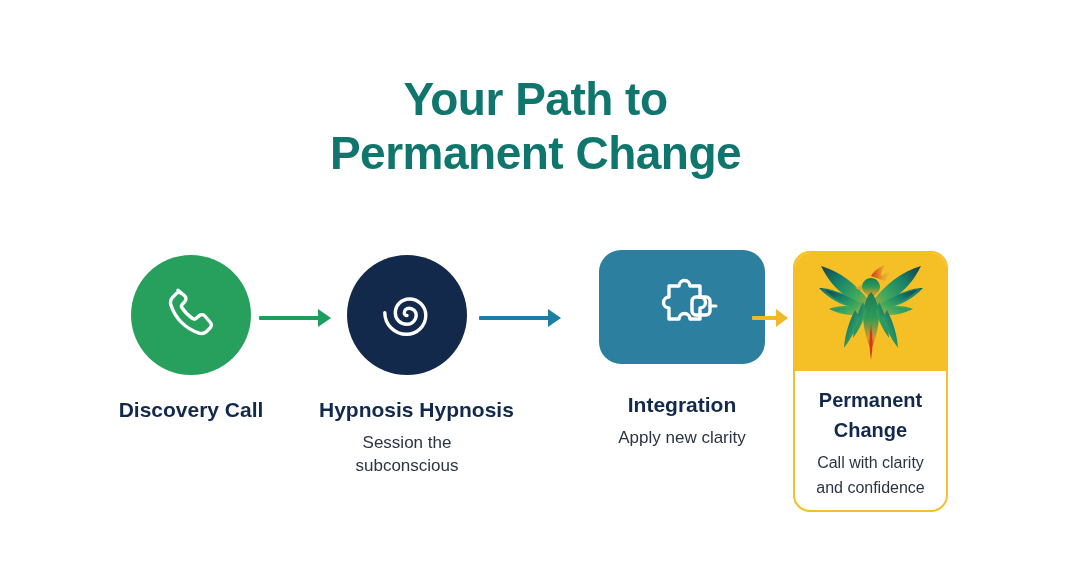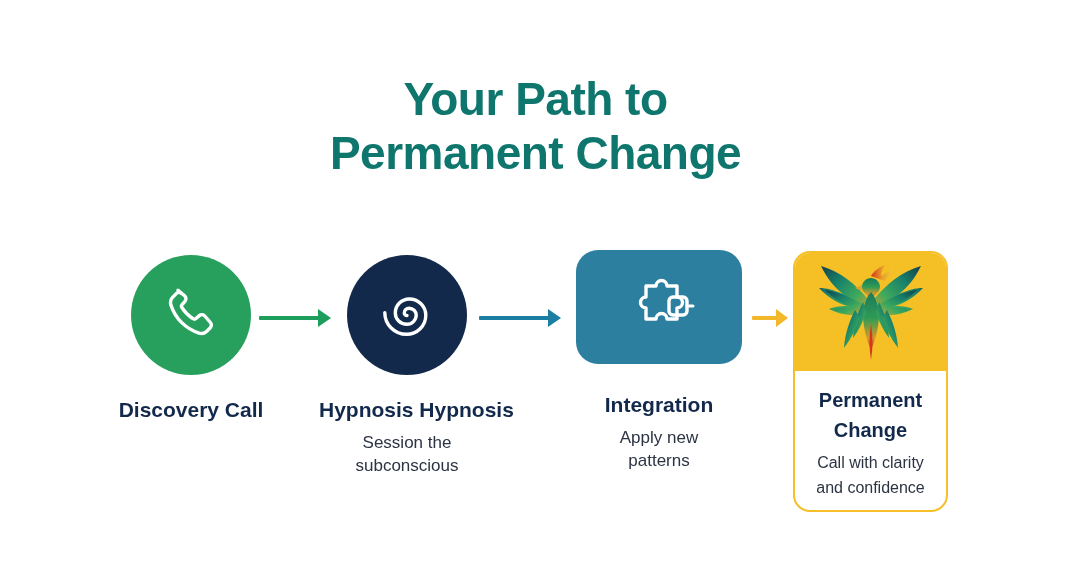--- a/index.html
+++ b/index.html
@@ -43,21 +43,21 @@
 
   .step {
     position: absolute;
     top: 0;
     text-align: center;
   }
 
   
   #step1 { left: 103px; width: 176px; }
   #step2 { left: 319px; width: 176px; }
-  #step3 { left: 571px; width: 176px; }
+  #step3 { left: 594px; width: 176px; }
 
   .circle {
     width: 120px;
     height: 120px;
     border-radius: 50%;
     margin: 7px auto 0 auto;
     display: flex;
     align-items: center;
     justify-content: center;
   }
@@ -207,21 +207,21 @@
     <div class="rounded-rect">
       <span>
         <svg width="74" height="66" viewBox="0 0 74 66" fill="none">
           <path d="M22 10h10a5.5 5.5 0 0 1 11 0h10v11a5.5 5.5 0 0 1 0 11v11H43a5.5 5.5 0 0 0-11 0H22V32a5.5 5.5 0 0 1 0-11V10z" transform="translate(2,4)" stroke="#ffffff" stroke-width="3.4" stroke-linejoin="round" fill="none"></path>
           <rect x="47" y="25" width="18" height="18" rx="4" stroke="#ffffff" stroke-width="3.4" fill="none"></rect>
           <path d="M65 34h6" stroke="#ffffff" stroke-width="3" stroke-linecap="round"></path>
         </svg>
       </span>
     </div>
     <div class="step-label">Integration</div>
-    <div class="step-desc wrap">Apply new patterns</div>
+    <div class="step-desc wrap">Apply new clarity</div>
   </div>
 
   <div class="arrow" id="arrow3">
     <div class="shaft"></div>
     <div class="head"></div>
   </div>
 
   <div id="card">
     <div class="card-image">
       <span>

